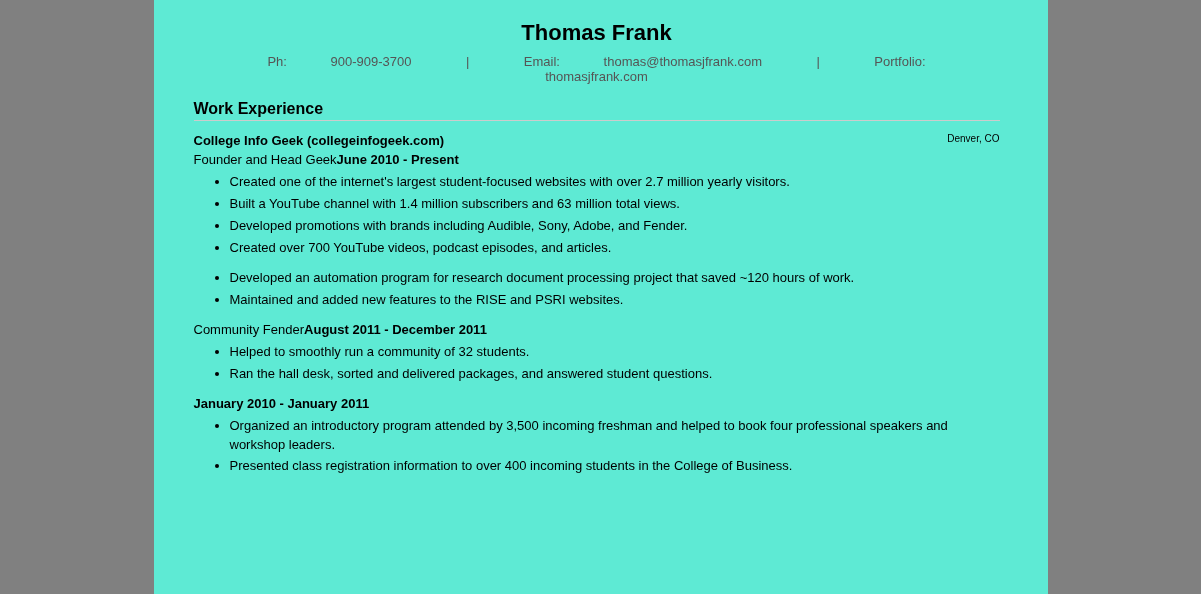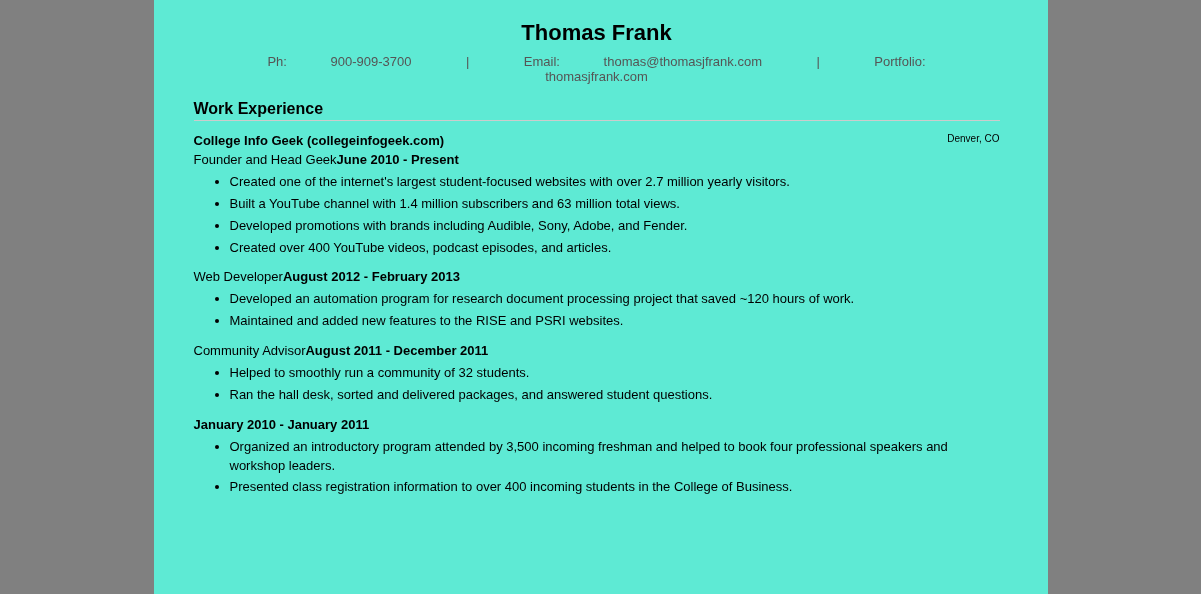--- a/index.html
+++ b/index.html
@@ -142,37 +142,33 @@
         <span class="job-location">Denver, CO</span>
       </div>
       <div class="job-title-row">
         <span class="job-title">Founder and Head Geek</span>
         <span class="job-dates">June 2010 - Present</span>
       </div>
       <ul class="bullet-list">
         <li>Created one of the internet's largest student-focused websites with over 2.7 million yearly visitors.</li>
         <li>Built a YouTube channel with 1.4 million subscribers and 63 million total views.</li>
         <li>Developed promotions with brands including Audible, Sony, Adobe, and Fender.</li>
-        <li>Created over 400 YouTube videos, podcast episodes, and articles.</li>
+        <li>Created over 700 YouTube videos, podcast episodes, and articles.</li>
       </ul>
     </div>
 
     <div class="job-block">
 
-      <div class="job-title-row">
-        <span class="job-title">Web Developer</span>
-        <span class="job-dates">August 2012 - February 2013</span>
-      </div>
       <ul class="bullet-list">
         <li>Developed an automation program for research document processing project that saved ~120 hours of work.</li>
         <li>Maintained and added new features to the RISE and PSRI websites.</li>
       </ul>
 
       <div class="job-title-row">
-        <span class="job-title">Community Advisor</span>
+        <span class="job-title">Community Fender</span>
         <span class="job-dates">August 2011 - December 2011</span>
       </div>
       <ul class="bullet-list">
         <li>Helped to smoothly run a community of 32 students.</li>
         <li>Ran the hall desk, sorted and delivered packages, and answered student questions.</li>
       </ul>
 
       <div class="job-title-row">
         <span class="job-dates">January 2010 - January 2011</span>
       </div>

